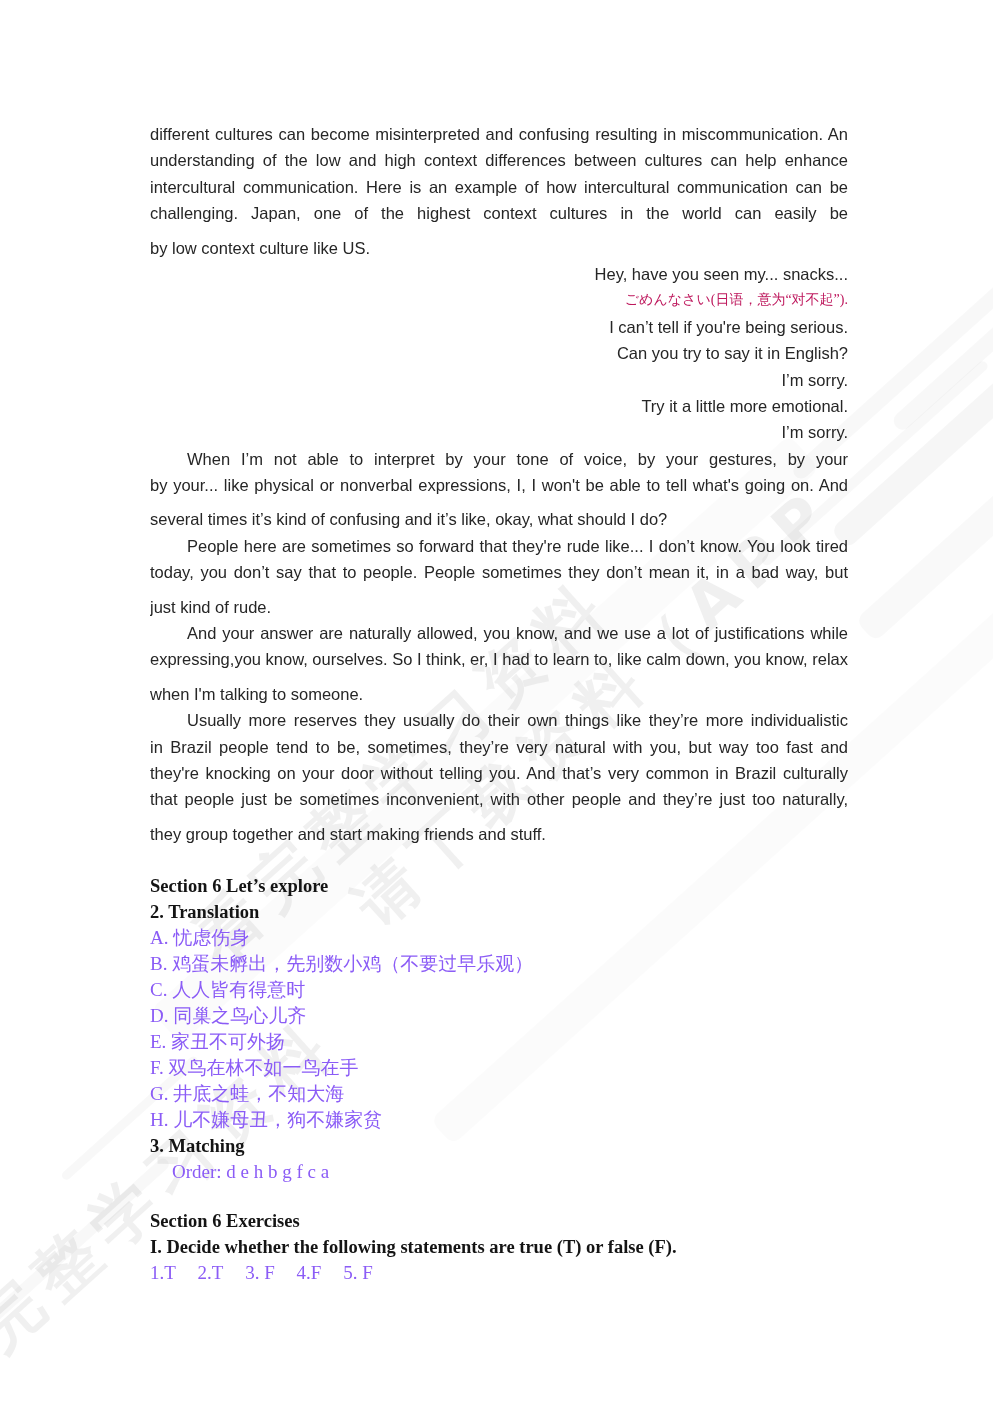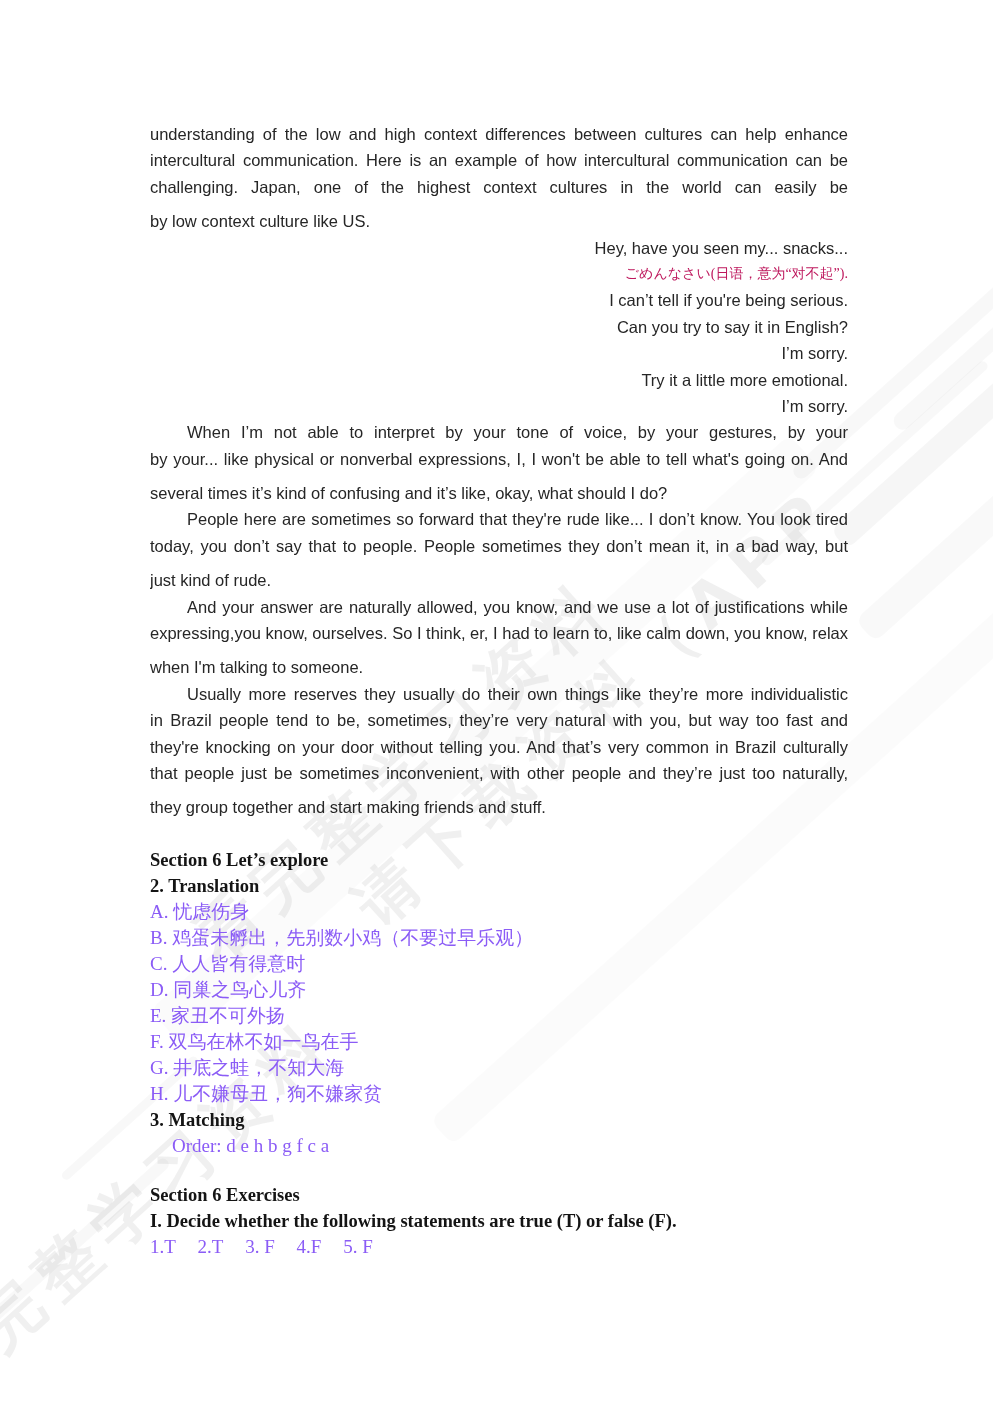--- a/index.html
+++ b/index.html
@@ -88,20 +88,21 @@
     <div class="streak s7"></div>
     <div class="streak s8"></div>
     <div class="streak s9"></div>
     <div class="wm-text wm-a">看完整学习资料</div>
     <div class="wm-text wm-b">请下载资料（APP</div>
     <div class="wm-text wm-c">看完整学习资料</div>
   </div>
 
   <div class="content">
 
+    <div class="bl">different cultures can become misinterpreted and confusing resulting in miscommunication. An</div>
     <div class="bl">understanding of the low and high context differences between cultures can help enhance</div>
     <div class="bl">intercultural communication. Here is an example of how intercultural communication can be</div>
     <div class="bl">challenging. Japan, one of the highest context cultures in the world can easily be misunderstood</div>
     <div class="bl bl-last">by low context culture like US.</div>
 
     <div class="dl">Hey, have you seen my... snacks...</div>
     <div class="dl jp">ごめんなさい(日语，意为“对不起”).</div>
     <div class="dl">I can’t tell if you're being serious.</div>
     <div class="dl">Can you try to say it in English?</div>
     <div class="dl">I’m sorry.</div>

